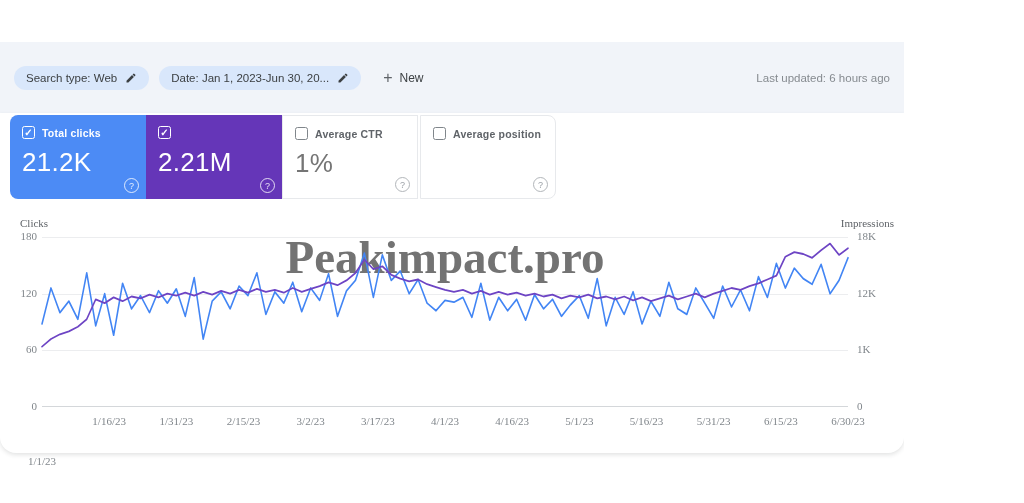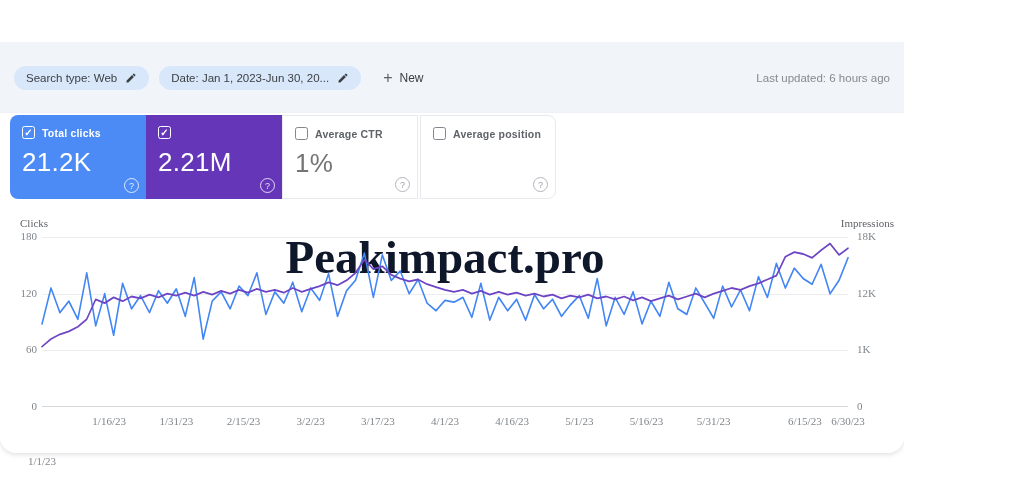--- a/index.html
+++ b/index.html
@@ -49,21 +49,21 @@
   .ycol { position:relative; flex:none; }
   .ycol.left { width:30px; }
   .ycol.right { width:50px; }
   .ytick { position:absolute; font-size:11px; color:#80868b; }
   .ycol.left .ytick { right:5px; }
   .ycol.right .ytick { left:9px; }
   .plot { position:relative; flex:1; }
   .gridline { position:absolute; left:0; right:0; height:1px; background:#ecedef; }
   .gridline.axisline { background:#d4d7da; }
   .watermark { position:absolute; top:-7px; left:50%; transform:translateX(-50%); font-size:47px;
-               font-weight:700; color:#0f172a; z-index:2; white-space:nowrap; }
+               font-weight:700; color:#737373; z-index:2; white-space:nowrap; }
   .plot svg { position:absolute; left:0; top:0; width:100%; height:100%; z-index:3; overflow:visible; }
   .xaxis { position:absolute; top:198px; left:30px; right:50px; height:16px; }
   .xtick { position:absolute; transform:translateX(-50%); font-size:11px; color:#80868b; white-space:nowrap; }
 </style>
 </head>
 <body>
 
 <div class="stage">
 
   <div class="filter-bar">
@@ -158,19 +158,19 @@
           <div class="xtick" style="left: 8.33333%;">1/16/23</div>
           <div class="xtick" style="left: 16.6667%;">1/31/23</div>
           <div class="xtick" style="left: 25%;">2/15/23</div>
           <div class="xtick" style="left: 33.3333%;">3/2/23</div>
           <div class="xtick" style="left: 41.6667%;">3/17/23</div>
           <div class="xtick" style="left: 50%;">4/1/23</div>
           <div class="xtick" style="left: 58.3333%;">4/16/23</div>
           <div class="xtick" style="left: 66.6667%;">5/1/23</div>
           <div class="xtick" style="left: 75%;">5/16/23</div>
           <div class="xtick" style="left: 83.3333%;">5/31/23</div>
-          <div class="xtick" style="left: 91.6667%; margin-left: 24px;">6/15/23</div>
+          <div class="xtick" style="left: 91.6667%;">6/15/23</div>
           <div class="xtick" style="left: 100%;">6/30/23</div>
         </div>
     </div>
 
   </div>
 </div>
 
 </body></html>

